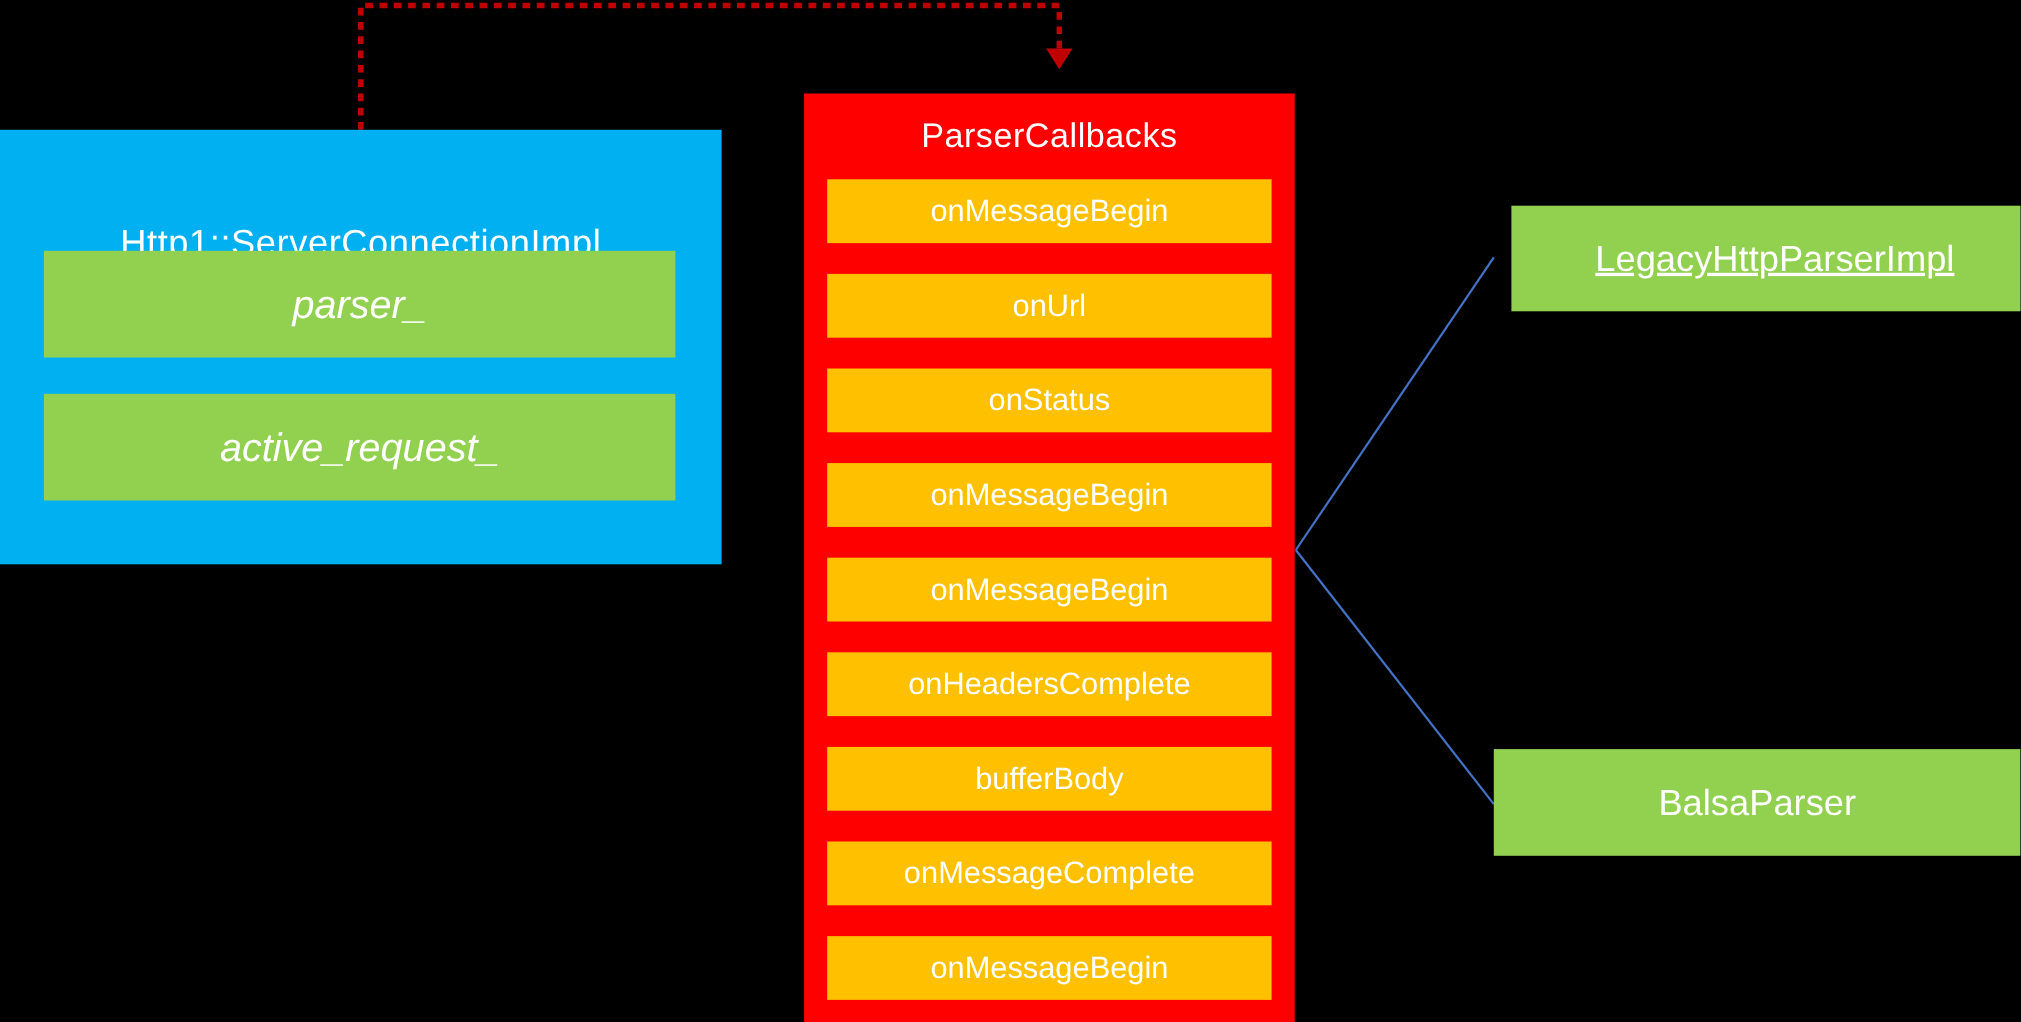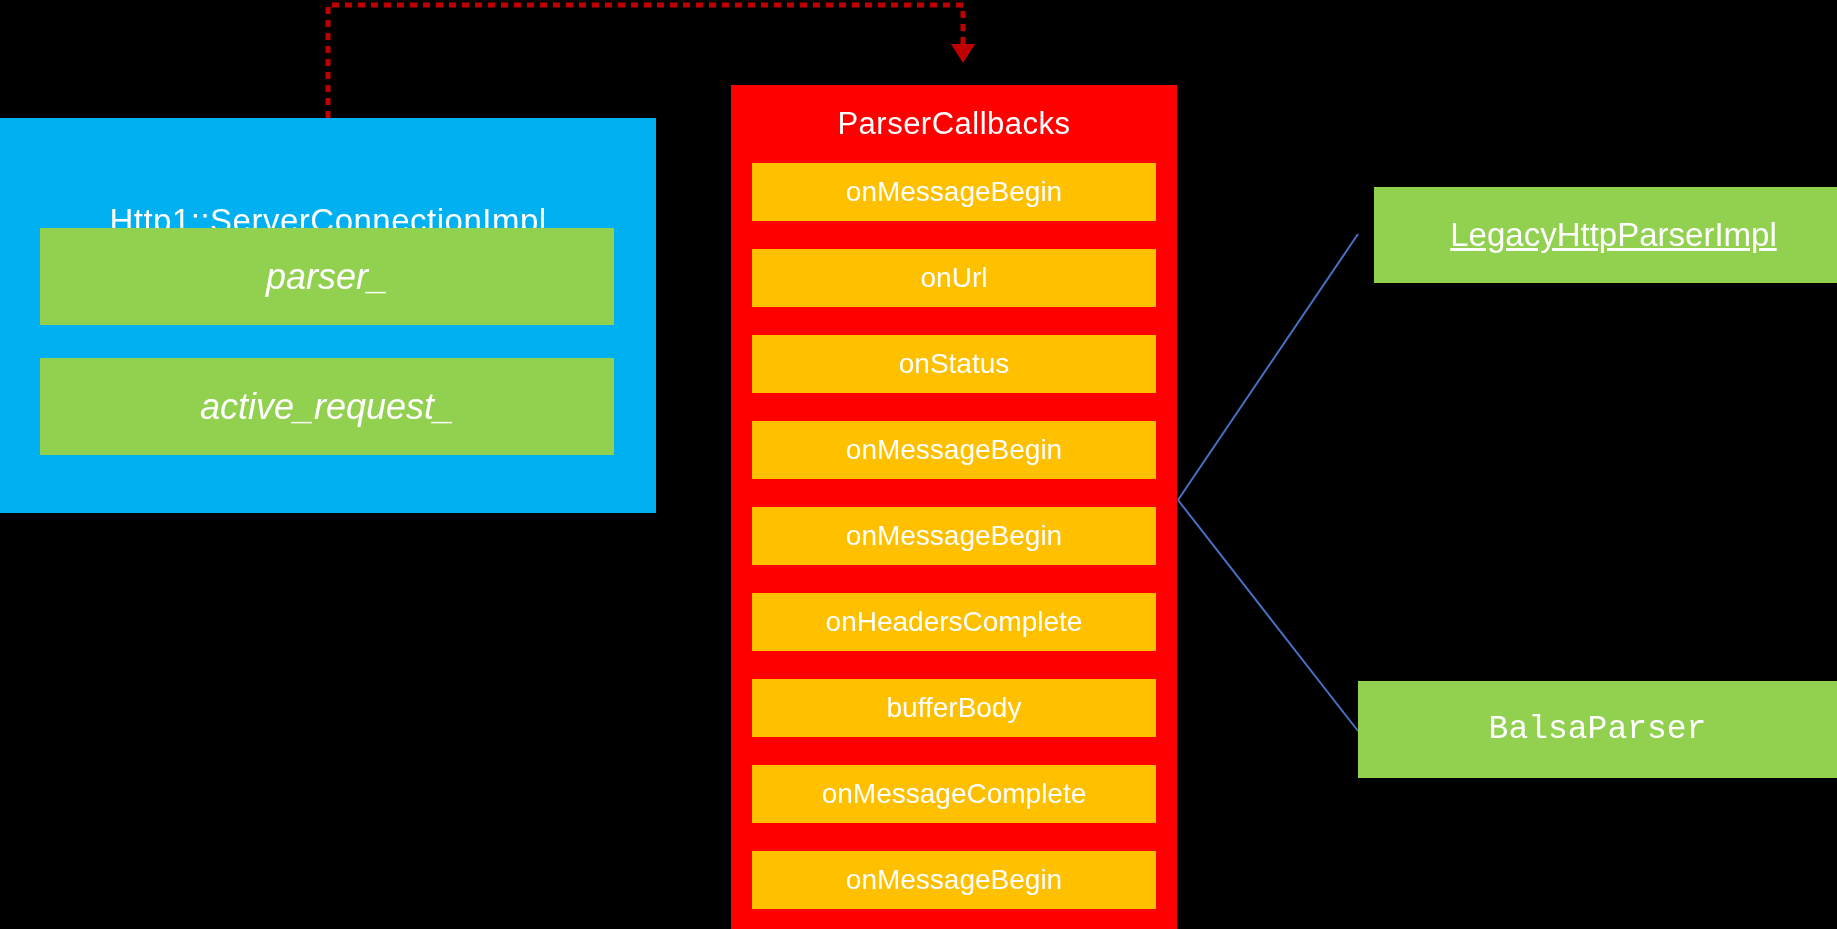--- a/index.html
+++ b/index.html
@@ -98,21 +98,20 @@
     width: 479px; height: 96px;
     background: #92D050;
     font-size: 33px;
     text-decoration: underline;
   }
   #balsa-box {
     left: 1358px; top: 681px;
     width: 479px; height: 97px;
     background: #92D050;
     font-size: 33px;
-    font-family: Liberation Mono, monospace;
   }
 </style>
 </head>
 <body>
 
 <div id="canvas">
 
   <svg id="connector-layer" viewBox="0 0 1837 929" xmlns="http://www.w3.org/2000/svg">
     <path d="M 328 118 L 328 5 L 963 5 L 963 45" fill="none" stroke="#C00000" stroke-width="5" stroke-dasharray="7 6"></path>
     <polygon points="951,44 975,44 963,63" fill="#C00000"></polygon>

